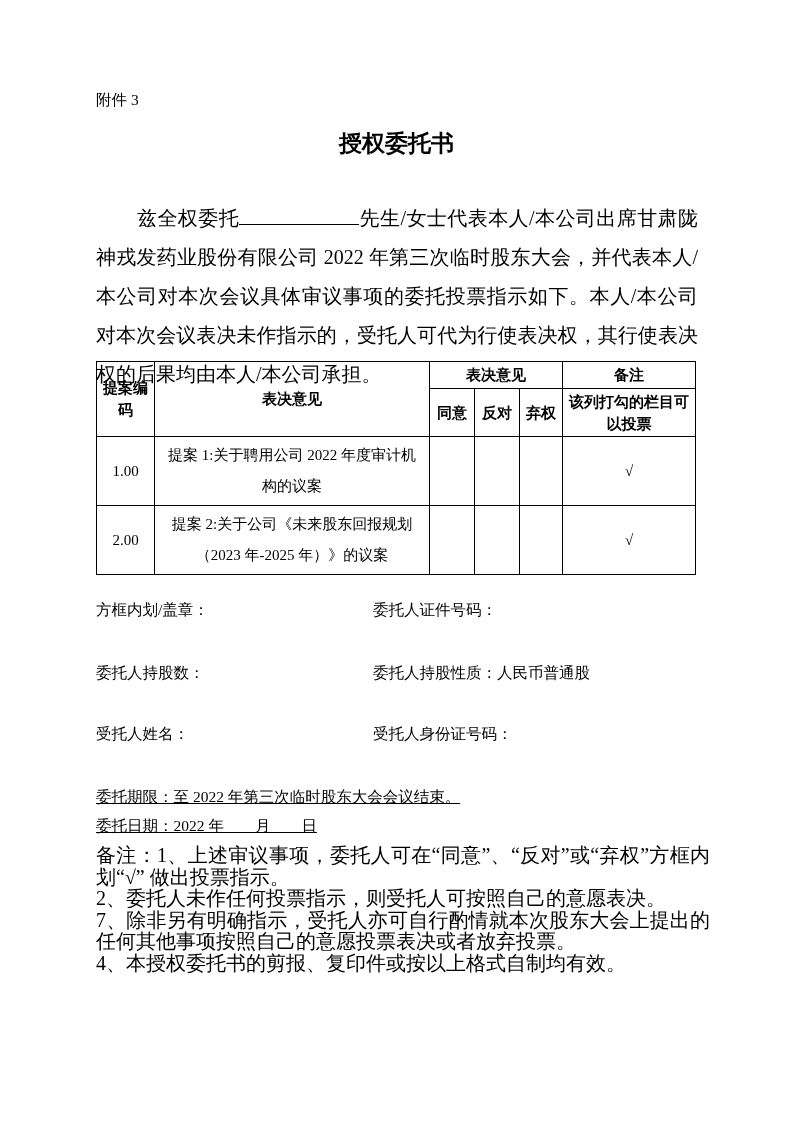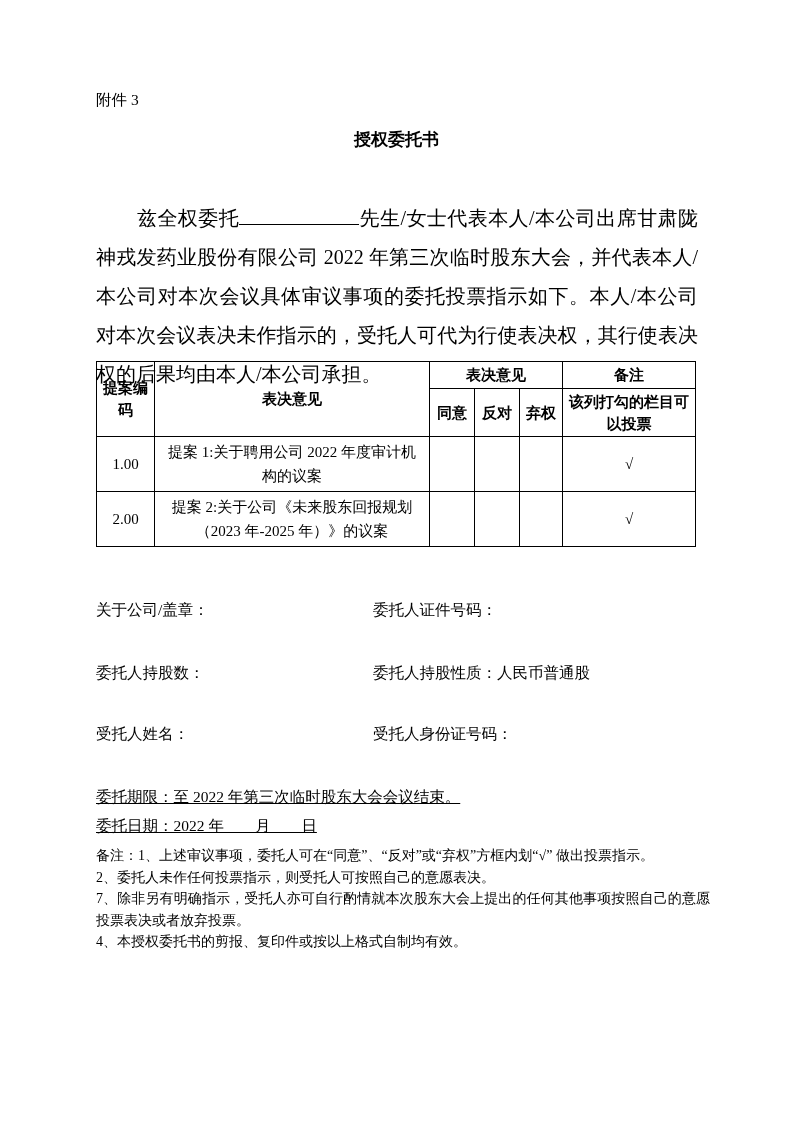--- a/index.html
+++ b/index.html
@@ -11,21 +11,21 @@
     font-family:"Liberation Serif","DejaVu Serif",serif;
     overflow:hidden;
   }
   .attachment{
     position:absolute;left:96px;top:90px;
     font-size:15.5px;
   }
   .doc-title{
     position:absolute;left:0;right:0;top:128px;
     margin:0;text-align:center;
-    font-size:17px;font-weight:bold;
+    font-size:23px;font-weight:bold;
     font-family:"Liberation Sans","DejaVu Sans",sans-serif;
   }
   .auth-para{
     position:absolute;left:96px;top:199px;width:602px;
     margin:0;
     font-size:20px;line-height:39px;
     text-align:justify;text-indent:41px;
   }
   .blank-line{
     display:inline-block;
@@ -49,35 +49,35 @@
     font-weight:bold;
     line-height:22px;
   }
   .row-h1{height:27px;}
   .row-h2{height:48px;}
   .row-d1{height:46px;padding-left:19px;}
   .row-d2{height:54px;}
   .cell-name{
     text-align:center;
     padding:3px 7px !important;
-    line-height:24px;
+    line-height:31px;
     margin-top:22px;
   }
   .cell-code{font-size:15px;}
   .fields{position:absolute;left:96px;width:604px;font-size:15.5px;}
   .fr-1{top:600px;}
   .fr-2{top:663px;font-family:Liberation Serif, serif;}
   .fr-3{top:724px;font-family:Liberation Mono, monospace;}
   .field-left{display:inline-block;width:277px;}
   .single-line{position:absolute;left:96px;width:604px;font-size:15.5px;text-decoration:underline;}
   .sl-period{top:787px;}
   .sl-date{top:816px;}
   .notes{
     position:absolute;left:96px;top:845px;width:614px;
-    font-size:14px;line-height:21.5px;
+    font-size:20px;line-height:21.5px;
     text-align:justify;
   }
 </style>
 </head>
 <body>
 
 <div class="page">
 
   <div class="attachment">附件 3</div>
 
@@ -120,21 +120,21 @@
       <td class="cell-name">提案 2:关于公司《未来股东回报规划（2023 年-2025 年）》的议案</td>
       <td></td>
       <td></td>
       <td></td>
       <td>√</td>
     </tr>
   </tbody>
     </table>
 
   <div class="fields fr-1" style="position:absolute;">
-    <span class="field-left">关于公司/盖章：</span><span>委托人证件号码：</span>
+    <span class="field-left">方框内划/盖章：</span><span>委托人证件号码：</span>
   </div>
 
   <div class="fields fr-2" style="position:absolute;">
     <span class="field-left">委托人持股数：</span><span>委托人持股性质：</span><span>人民币普通股</span>
   </div>
 
   <div class="fields fr-3" style="position:absolute;">
     <span class="field-left">受托人姓名：</span><span>受托人身份证号码：</span>
   </div>
 

